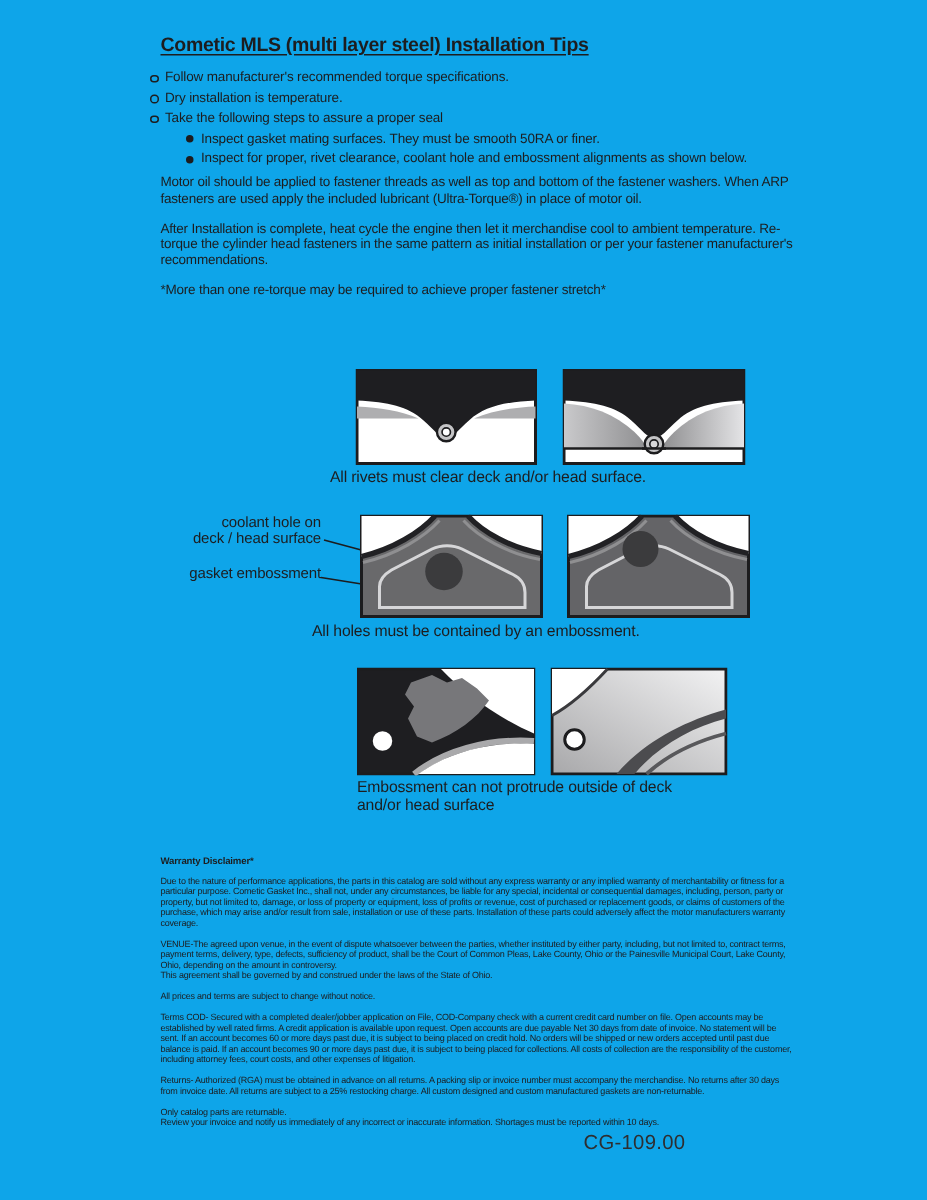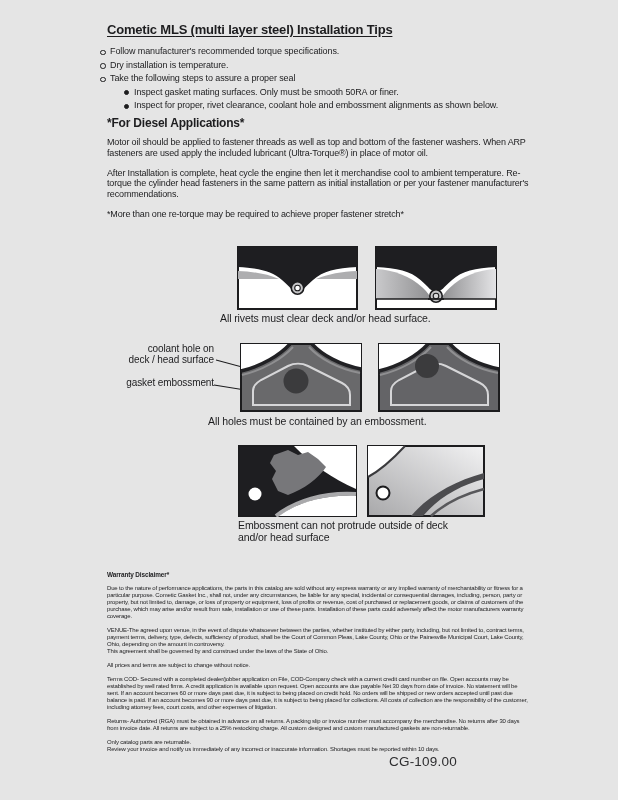--- a/index.html
+++ b/index.html
@@ -1,16 +1,16 @@
 <!DOCTYPE html>
 <html><head>
 <meta charset="utf-8">
 <style>
   html,body{margin:0;padding:0;background:#ffffff;}
-  .page{position:relative;width:618px;height:800px;background:#e5e5e5;overflow:hidden;
+  .page{position:relative;width:618px;height:800px;background:#0ea5e9;overflow:hidden;
         font-family:"Liberation Sans", sans-serif;color:#1d1d1f;}
 
   .doc-title{position:absolute;left:107px;top:22px;font-size:13px;font-weight:bold;
              letter-spacing:-0.2px;text-decoration:underline;text-underline-offset:2px;}
 
   .tips{position:absolute;left:100px;top:45px;width:430px;}
   .tip-row{position:relative;font-size:9px;line-height:13.5px;letter-spacing:-0.1px;padding-left:10px;}
   .tip-row .bullet{position:absolute;left:0;top:4.6px;width:3.5px;height:3.5px;border:0.9px solid #1d1d1f;
                    border-radius:50%;background:transparent;}
   .tip-row.sub{margin-left:24px;}
@@ -51,30 +51,29 @@
     <div class="tip-row">
       <span class="bullet"></span>
       <span>Dry installation is temperature.</span>
     </div>
     <div class="tip-row">
       <span class="bullet"></span>
       <span>Take the following steps to assure a proper seal</span>
     </div>
     <div class="tip-row sub">
       <span class="bullet"></span>
-      <span>Inspect gasket mating surfaces.  Only must be smooth 50RA or finer.</span>
+      <span>Inspect gasket mating surfaces.  They must be smooth 50RA or finer.</span>
     </div>
     <div class="tip-row sub">
       <span class="bullet"></span>
       <span>Inspect for proper, rivet clearance, coolant hole and embossment alignments as shown below.</span>
     </div>
   </div>
 
   <div class="diesel">
-    <div class="diesel-heading">*For Diesel Applications*</div>
     <p>Motor oil should be applied to fastener threads as well as top and bottom of the fastener washers. When ARP fasteners are used apply the included lubricant (Ultra-Torque®) in place of motor oil.</p>
     <p>After Installation is complete, heat cycle the engine then let it merchandise cool to ambient temperature. Re-torque the cylinder head fasteners in the same pattern as initial installation or per your fastener manufacturer's recommendations.</p>
     <p class="note">*More than one re-torque may be required to achieve proper fastener stretch*</p>
   </div>
 
   <div class="dg-label" style="left:237px;top:229px;width:121px;">RIGHT</div>
   <div class="dg-label" style="left:375px;top:229px;width:122px;">WRONG</div>
 
   <svg class="dg-panel" style="left:237px;top:246px;" width="121" height="64" viewBox="0 0 121 64">
     <rect x="1" y="1" width="119" height="62" fill="#ffffff" stroke="#1c1c1e" stroke-width="2"></rect>

